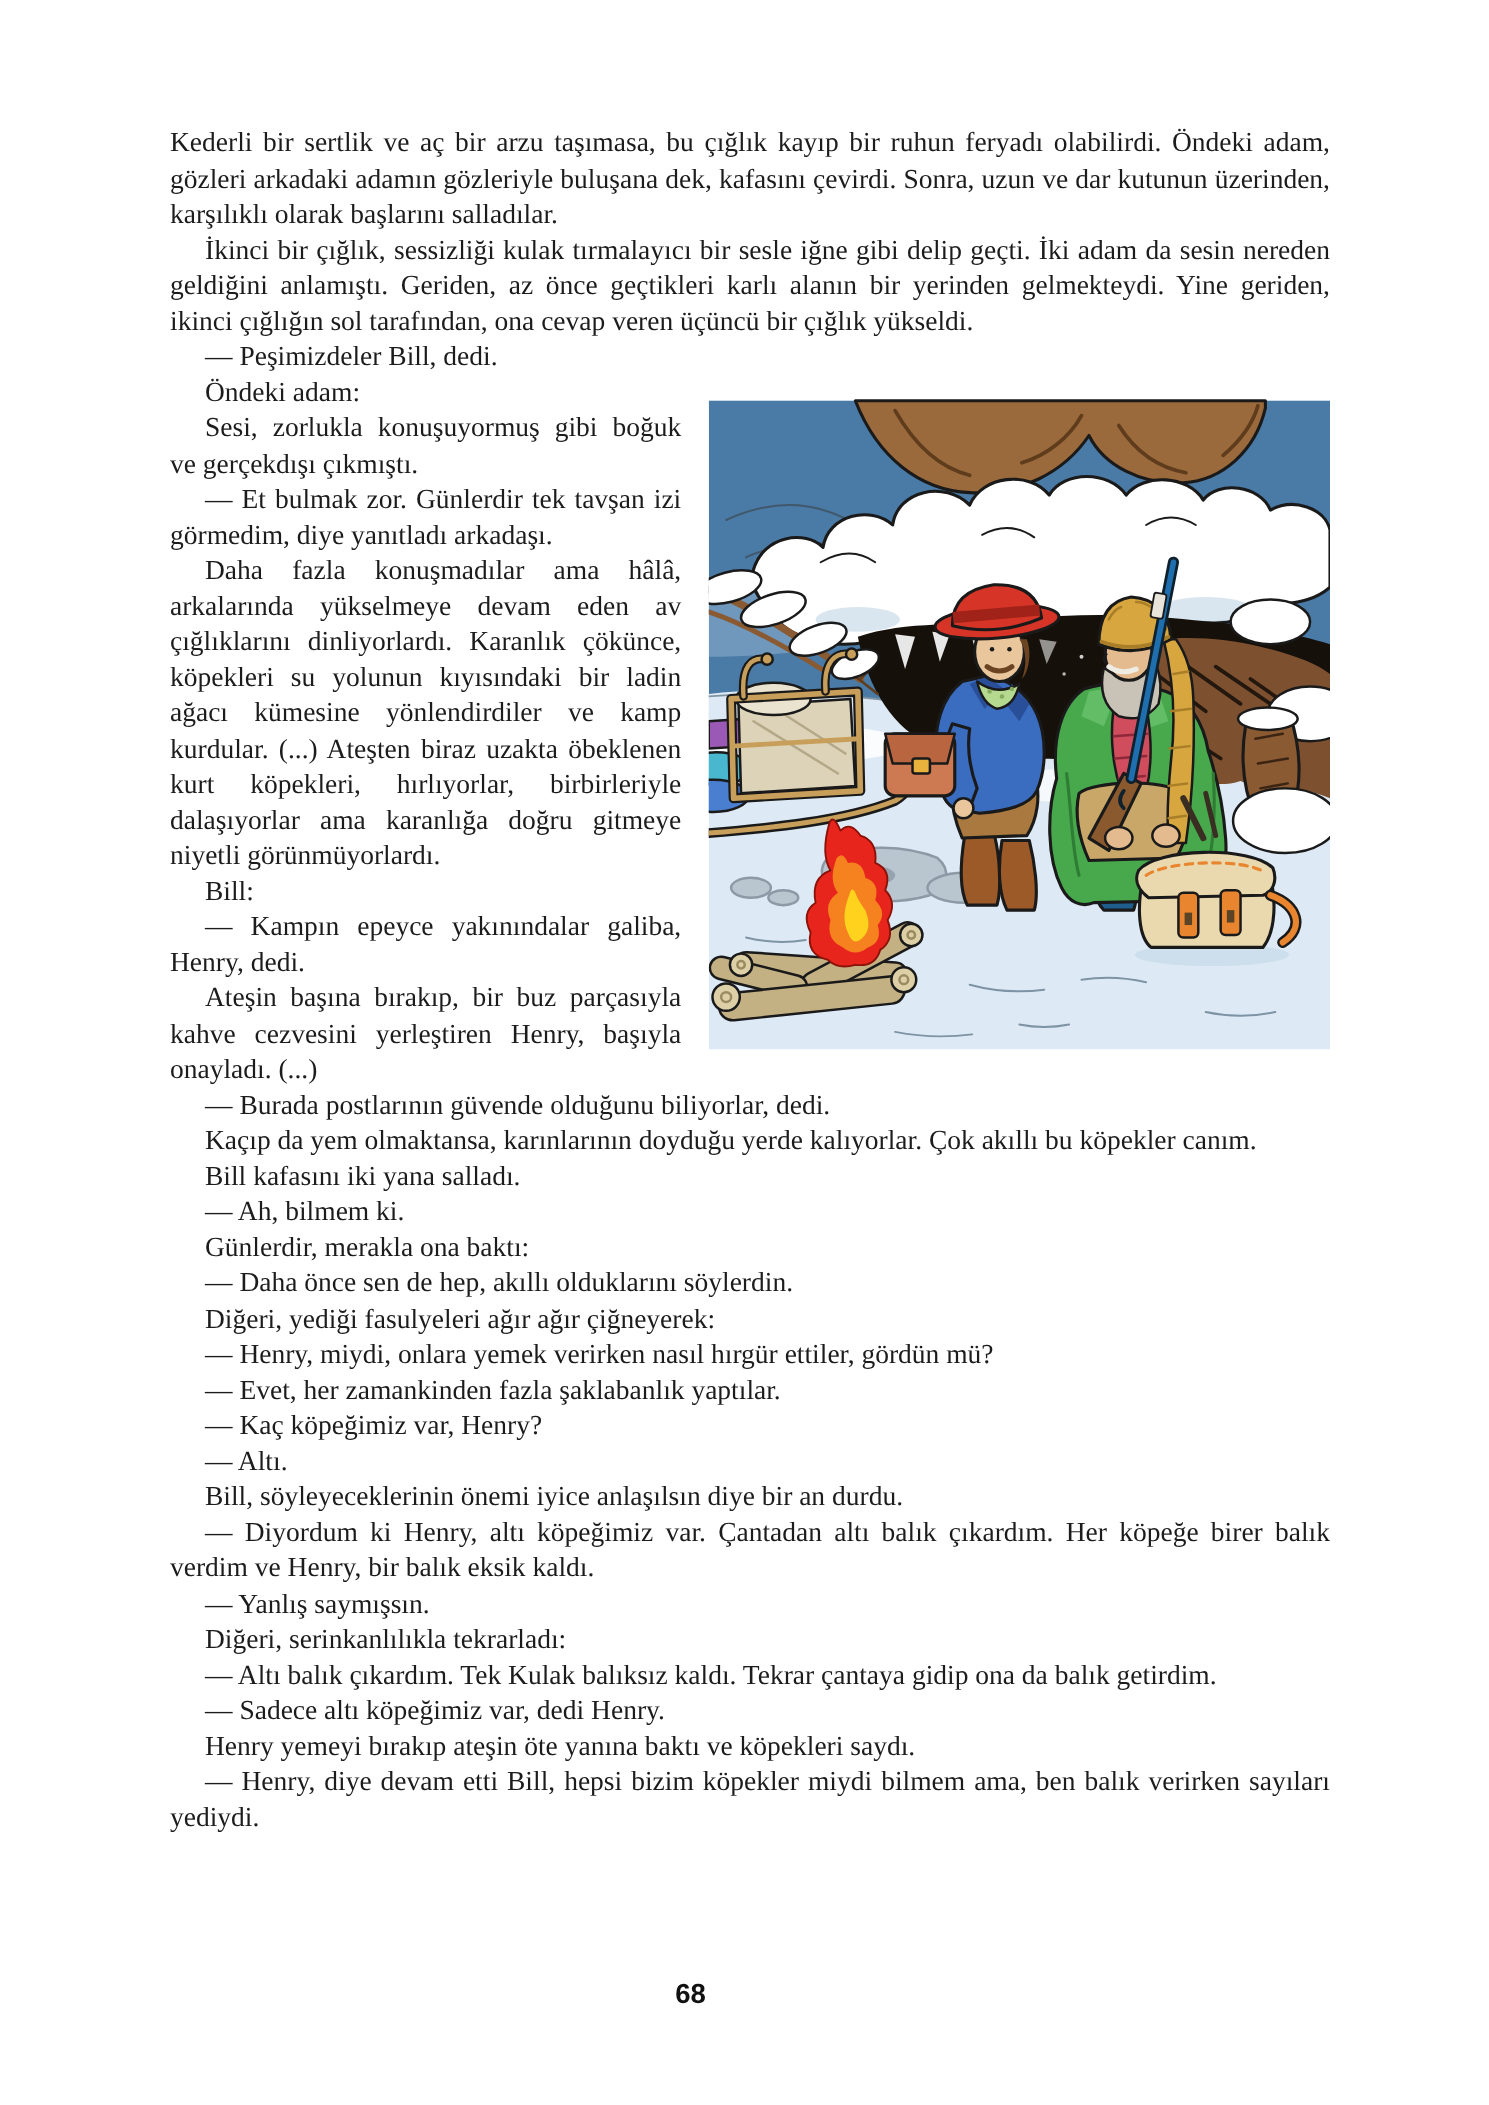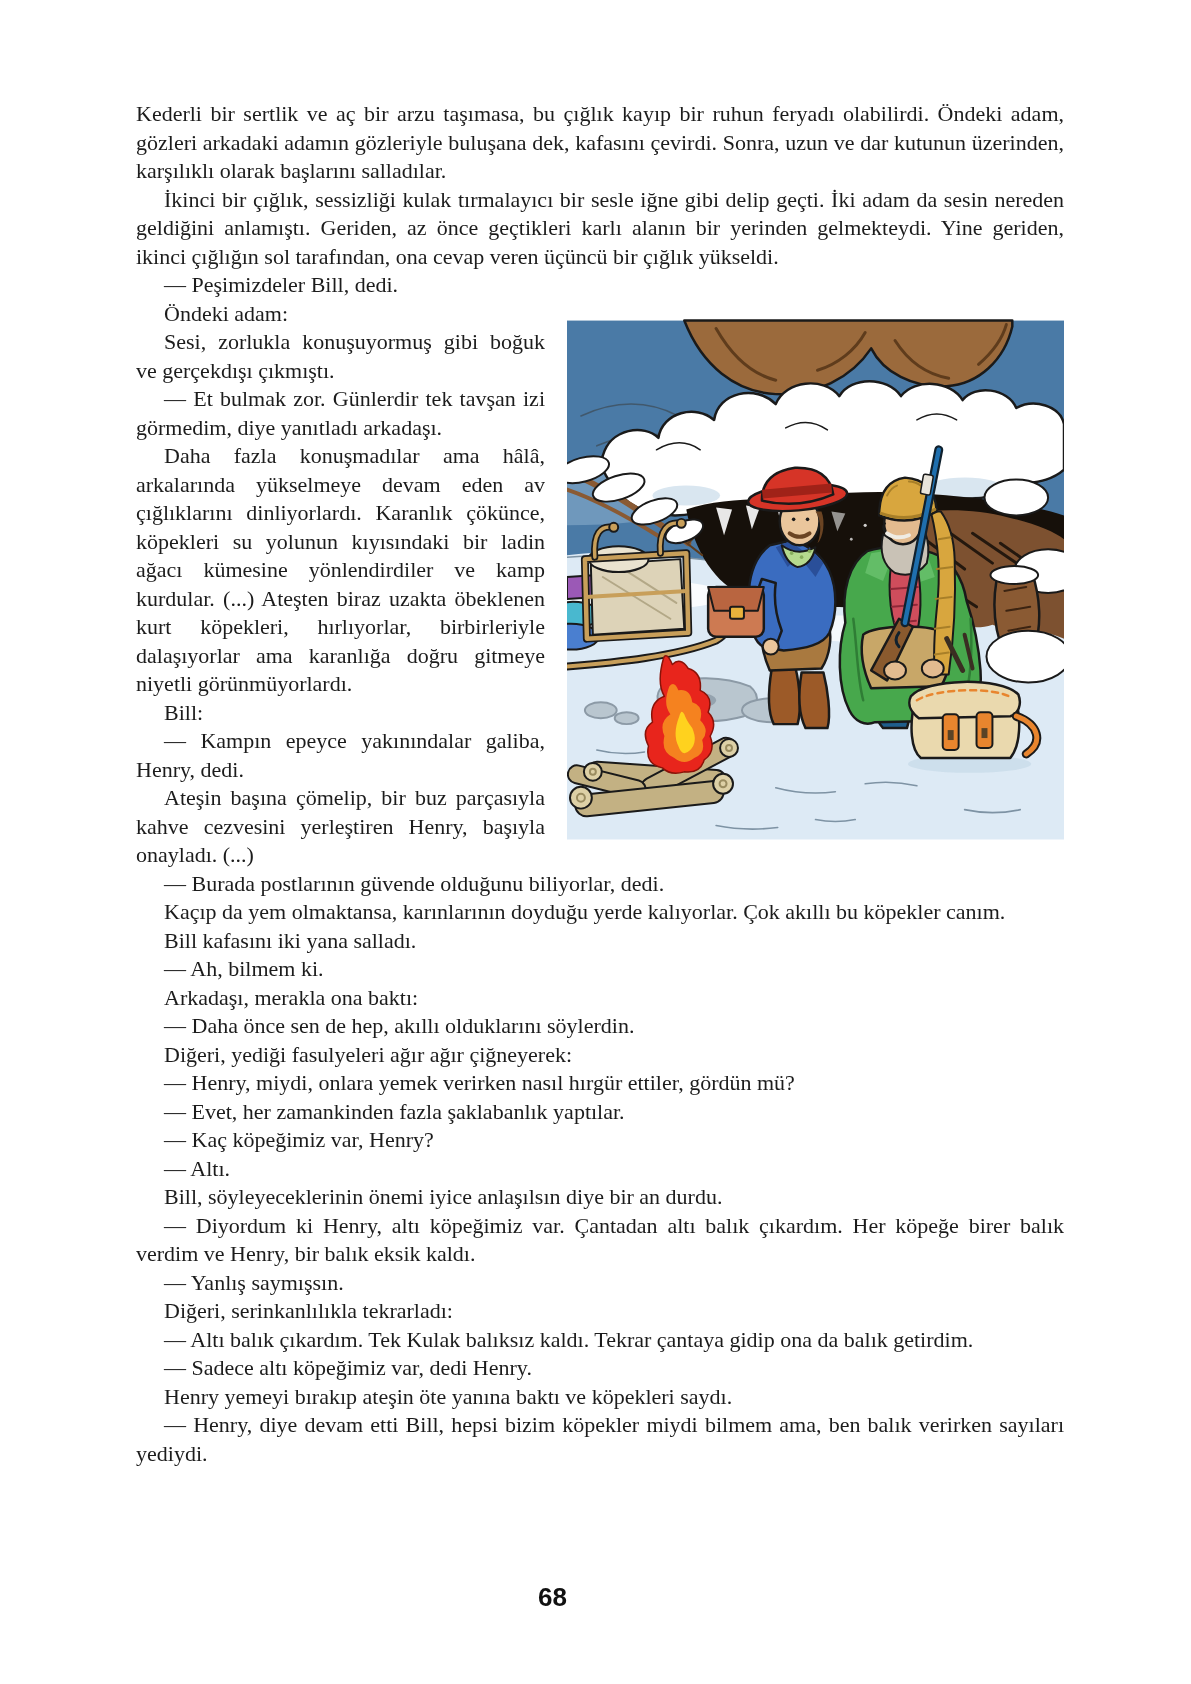--- a/index.html
+++ b/index.html
@@ -24,21 +24,21 @@
     width:497px;height:522px;
     margin:48px 0 14px 22px;
     padding:0;
   }
   .illus svg{display:block;width:100%;height:100%;}
   svg *{stroke-linejoin:round;stroke-linecap:round;}
   .page-number{
     position:absolute;left:0;right:0;top:1582px;
     text-align:center;
     font-family:"Liberation Sans","DejaVu Sans",sans-serif;
-    font-weight:700;font-size:26px;
+    font-weight:700;font-size:22px;
     color:var(--pageNum,#111);
   }
 </style>
 </head>
 <body>
 
 <div class="page">
   <div class="text-flow">
 
     <div class="intro">
@@ -249,26 +249,26 @@
     </figure>
 
     <div class="body-paras">
         <p>— Peşimizdeler Bill, dedi.</p>
         <p>Öndeki adam:</p>
         <p>Sesi, zorlukla konuşuyormuş gibi boğuk ve gerçekdışı çıkmıştı.</p>
         <p>— Et bulmak zor. Günlerdir tek tavşan izi görmedim, diye yanıtladı arkadaşı.</p>
         <p>Daha fazla konuşmadılar ama hâlâ, arkalarında yükselmeye devam eden av çığlıklarını dinliyorlardı. Karanlık çökünce, köpekleri su yolunun kıyısındaki bir ladin ağacı kümesine yönlendirdiler ve kamp kurdular. (...) Ateşten biraz uzakta öbeklenen kurt köpekleri, hırlıyorlar, birbirleriyle dalaşıyorlar ama karanlığa doğru gitmeye niyetli görünmüyorlardı.</p>
         <p>Bill:</p>
         <p>— Kampın epeyce yakınındalar galiba, Henry, dedi.</p>
-        <p>Ateşin başına çömelip, bir buz parçasıyla kahve cezvesini yerleştiren Henry, başıyla onayladı. (...)</p>
+        <p>Ateşin başına bırakıp, bir buz parçasıyla kahve cezvesini yerleştiren Henry, başıyla onayladı. (...)</p>
         <p>— Burada postlarının güvende olduğunu biliyorlar, dedi.</p>
         <p>Kaçıp da yem olmaktansa, karınlarının doyduğu yerde kalıyorlar. Çok akıllı bu köpekler canım.</p>
         <p>Bill kafasını iki yana salladı.</p>
         <p>— Ah, bilmem ki.</p>
-        <p>Arkadaşı, merakla ona baktı:</p>
+        <p>Günlerdir, merakla ona baktı:</p>
         <p>— Daha önce sen de hep, akıllı olduklarını söylerdin.</p>
         <p>Diğeri, yediği fasulyeleri ağır ağır çiğneyerek:</p>
         <p>— Henry, miydi, onlara yemek verirken nasıl hırgür ettiler, gördün mü?</p>
         <p>— Evet, her zamankinden fazla şaklabanlık yaptılar.</p>
         <p>— Kaç köpeğimiz var, Henry?</p>
         <p>— Altı.</p>
         <p>Bill, söyleyeceklerinin önemi iyice anlaşılsın diye bir an durdu.</p>
         <p>— Diyordum ki Henry, altı köpeğimiz var. Çantadan altı balık çıkardım. Her köpeğe birer balık verdim ve Henry, bir balık eksik kaldı.</p>
         <p>— Yanlış saymışsın.</p>
         <p>Diğeri, serinkanlılıkla tekrarladı:</p>

